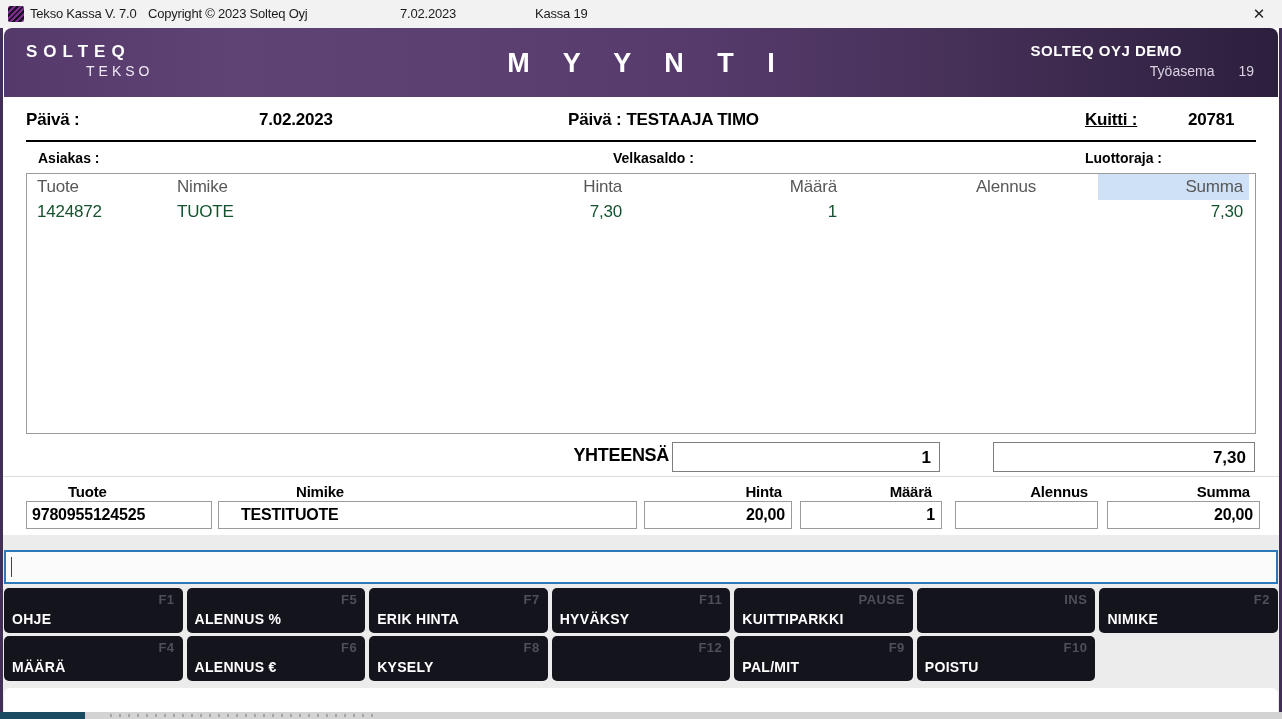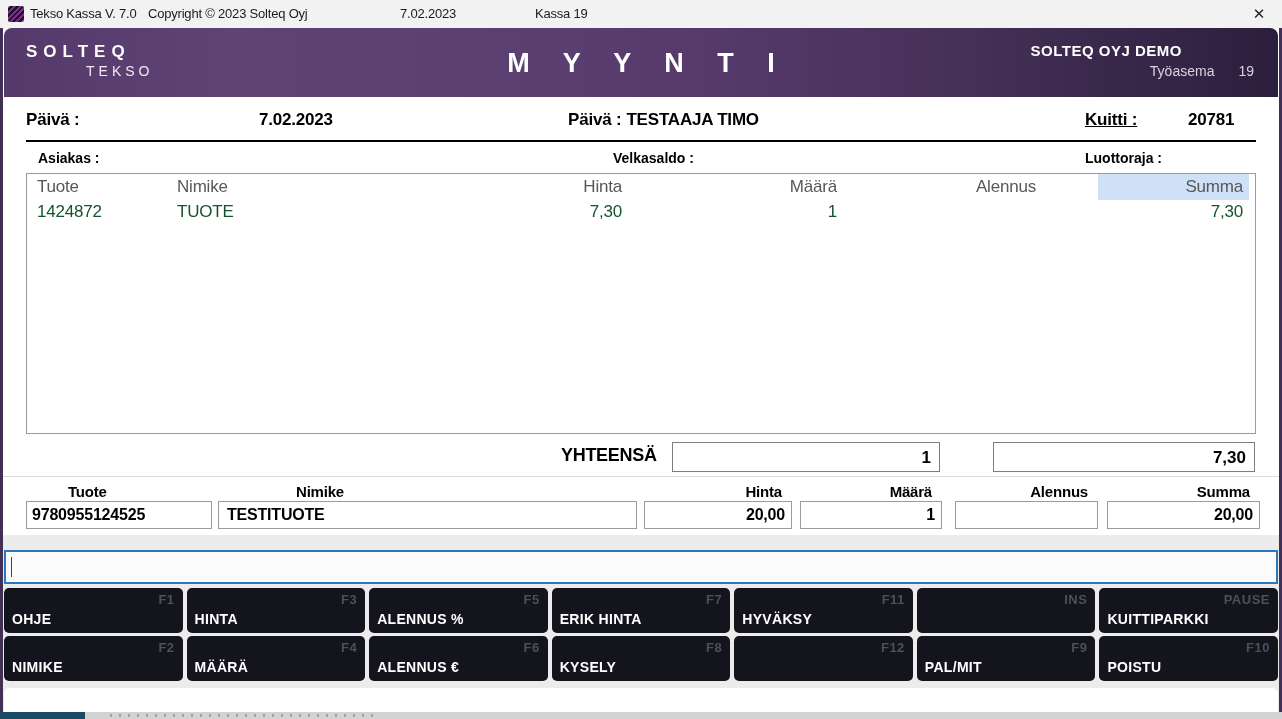--- a/index.html
+++ b/index.html
@@ -62,42 +62,42 @@
   .tc2 { width:300px; text-align:left; }
   .tc3 { width:145px; text-align:right; }
   .tc4 { width:215px; text-align:right; }
   .tc5 { width:199px; text-align:right; }
   .tcsp { width:62px; }
   .tc6 { width:151px; text-align:right; padding-right:6px; }
   .t-head .tc6 { background:#cfe1f6; height:26px; line-height:26px; }
 
   
   .totals { position:relative; height:30px; margin-top:8px; }
-  .tot-label { position:absolute; left:558px; width:108px; 
+  .tot-label { position:absolute; left:558px; width:108px; text-align:right;
     font-weight:700; font-size:18px; letter-spacing:-0.3px; top:3px; }
   .tot-box { position:absolute; height:30px; border:1px solid #7d7d7d; background:#fff;
     font-size:17px; font-weight:600; text-align:right; padding:5px 8px 0 0; }
   .tot-qty { left:669px; width:268px; }
   .tot-sum { left:990px; width:262px; }
   .divider { margin-top:4px; border-top:1px solid #dcdcdc; }
 
   
   .entry-labels { display:flex; margin:6px 0 0 23px; height:15px; font-weight:700; font-size:15px; letter-spacing:-0.2px; }
   .el { flex:none; }
   .el1 { width:186px; margin-right:6px; padding-left:42px; }
   .el2 { width:419px; margin-right:7px; padding-left:78px; }
   .el3 { width:148px; margin-right:8px;  text-align:right; padding-right:10px; }
   .el4 { width:142px; margin-right:13px; text-align:right; padding-right:10px; }
   .el5 { width:143px; margin-right:9px;  text-align:right; padding-right:10px; }
   .el6 { width:153px; text-align:right; padding-right:10px; }
   .entry-inputs { display:flex; margin:3px 0 0 23px; height:28px; }
   .entry-inputs input { flex:none; height:28px; border:1px solid #9b9b9b; background:#fff;
     font-family:"Liberation Sans", sans-serif; font-size:16px; font-weight:700; letter-spacing:-0.2px; }
   .ei1 { width:186px; margin-right:6px; padding-left:5px; }
-  .ei2 { width:419px; margin-right:7px; padding-left:8px; }
+  .ei2 { width:419px; margin-right:7px; padding-left:22px; }
   .ei3 { width:148px; margin-right:8px;  text-align:right; padding-right:6px; }
   .ei4 { width:142px; margin-right:13px; text-align:right; padding-right:6px; }
   .ei5 { width:143px; margin-right:9px;  text-align:right; padding-right:6px; }
   .ei6 { width:153px; text-align:right; padding-right:6px; }
 
   
   .lower { margin-top:6px; height:177px; background:#ececec; padding-top:15px; }
   .cmd-wrap { position:relative; margin:0 1px; }
   .cmd-input { width:100%; height:34px; border:2px solid #2d78bb; background:#fbfbfb;
     font-family:"Liberation Sans", sans-serif; font-size:16px; padding-left:8px; }
@@ -216,42 +216,38 @@
         <input class="cmd-input" value="" style="">
         <div class="caret"></div>
       </div>
 
       <div class="fkeys">
         <div class="fkey">
           <span class="key">F1</span>
           <span class="lbl">OHJE</span>
         </div>
         <div class="fkey">
-          <span class="key">F3</span>
-          <span class="lbl">HINTA</span>
-        </div>
-        <div class="fkey">
           <span class="key">F5</span>
           <span class="lbl">ALENNUS %</span>
         </div>
         <div class="fkey">
           <span class="key">F7</span>
           <span class="lbl">ERIK HINTA</span>
         </div>
         <div class="fkey">
           <span class="key">F11</span>
           <span class="lbl">HYVÄKSY</span>
         </div>
         <div class="fkey">
+          <span class="key">PAUSE</span>
+          <span class="lbl">KUITTIPARKKI</span>
+        </div>
+        <div class="fkey">
           <span class="key">INS</span>
           <span class="lbl"></span>
-        </div>
-        <div class="fkey">
-          <span class="key">PAUSE</span>
-          <span class="lbl">KUITTIPARKKI</span>
         </div>
 
         <div class="fkey">
           <span class="key">F2</span>
           <span class="lbl">NIMIKE</span>
         </div>
         <div class="fkey">
           <span class="key">F4</span>
           <span class="lbl">MÄÄRÄ</span>
         </div>

